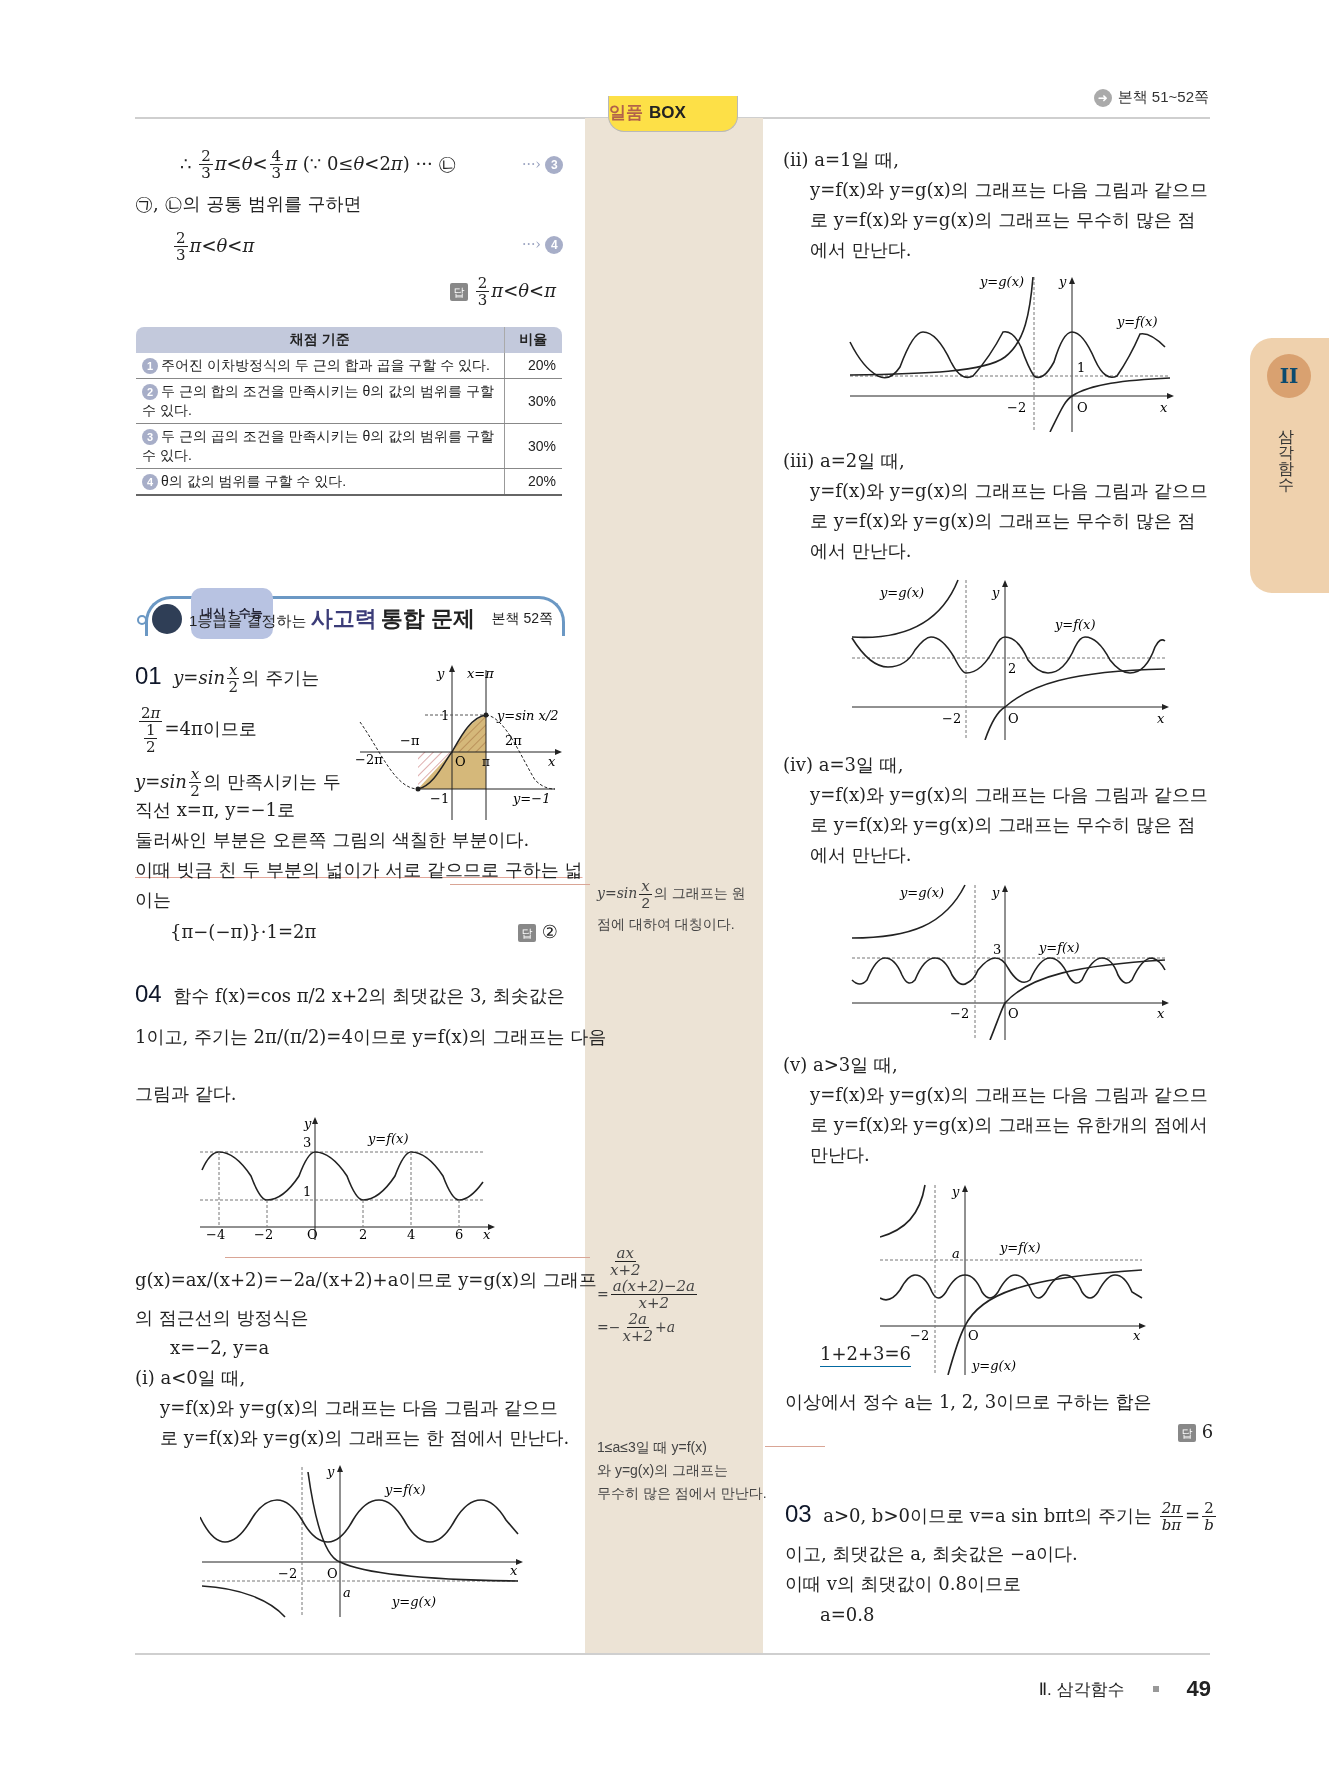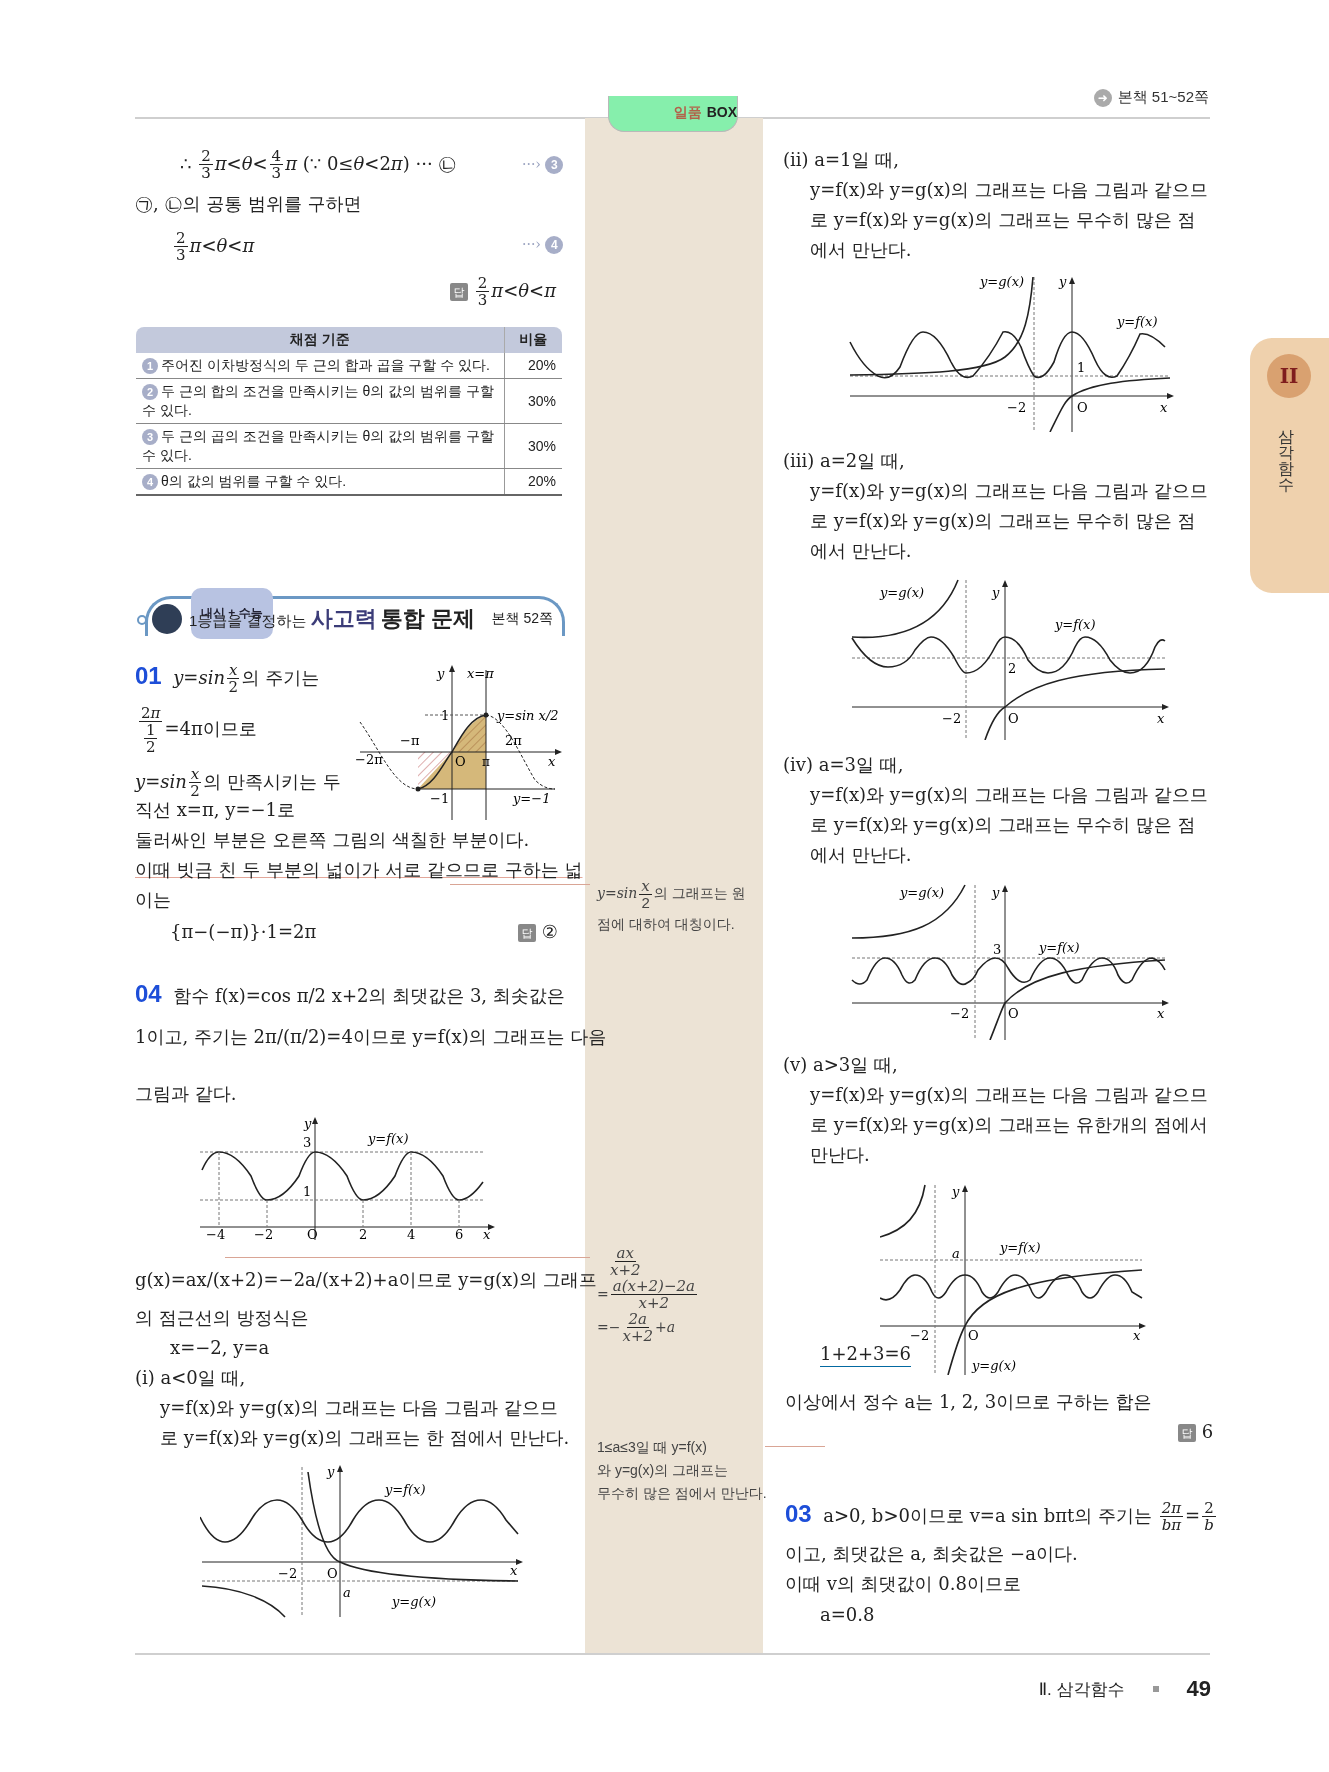--- a/index.html
+++ b/index.html
@@ -4,21 +4,21 @@
 <style>
 *{box-sizing:border-box;margin:0;padding:0}
 html,body{width:1329px;height:1772px;background:#fff;overflow:hidden}
 body{position:relative;font-family:"DejaVu Serif",serif;color:#222;font-size:18px}
 .sans{font-family:"Liberation Sans","DejaVu Sans",sans-serif}
 .m{font-family:"DejaVu Serif",serif;font-style:italic}
 .abs{position:absolute}
 .topline{position:absolute;left:135px;top:117px;width:1075px;height:2px;background:#cfcfcf}
 .botline{position:absolute;left:135px;top:1653px;width:1075px;height:2px;background:#cfcfcf}
 .sidebox{position:absolute;left:585px;top:118px;width:178px;height:1535px;background:#ece3d5}
-.boxtab{position:absolute;left:608px;top:96px;width:130px;height:36px;background:#86efac;border:1.5px solid #b9b9b9;border-top:none;border-radius:0 0 16px 16px;text-align:right;font-weight:bold;font-size:14px;line-height:32px}
+.boxtab{position:absolute;left:608px;top:96px;width:130px;height:36px;background:#fde047;border:1.5px solid #b9b9b9;border-top:none;border-radius:0 0 16px 16px;text-align:left;font-weight:bold;font-size:17px;line-height:32px}
 .boxtab .r{color:#b2624a}
 .pageref{position:absolute;right:120px;top:88px;font-size:15px;color:#333;display:flex;align-items:center;gap:6px}
 .pageref .circ{width:18px;height:18px;border-radius:50%;background:#aaa;color:#fff;font-size:12px;text-align:center;line-height:18px}
 .line{position:absolute;white-space:nowrap;font-size:18px;line-height:24px}
 .frac{display:inline-flex;flex-direction:column;align-items:center;vertical-align:middle;font-size:15px;line-height:16px;margin:0 2px}
 .frac .n{border-bottom:1px solid #222;padding:0 2px}
 .step{color:#9aa3c0;font-size:14px}
 .step .num{display:inline-block;width:18px;height:18px;border-radius:50%;background:#a7aec8;color:#fff;font-size:12px;text-align:center;line-height:18px;font-family:"Liberation Sans",sans-serif;font-weight:bold}
 .ans{display:inline-block;width:18px;height:18px;background:#888;color:#fff;font-size:11px;text-align:center;line-height:18px;border-radius:2px;font-family:"Liberation Sans",sans-serif;vertical-align:middle}
 table.grade{position:absolute;left:136px;top:327px;width:426px;border-collapse:collapse;font-family:"Liberation Sans",sans-serif;font-size:14px}
@@ -31,25 +31,25 @@
 .cnum{display:inline-block;width:16px;height:16px;border-radius:50%;background:#a7aec8;color:#fff;font-size:11px;text-align:center;line-height:16px;font-weight:bold;margin-right:3px}
 .hdr{position:absolute;left:135px;top:588px;width:430px;height:50px}
 .hdr .arc{position:absolute;left:10px;top:8px;width:420px;height:40px;border:3px solid #6b98c4;border-bottom:none;border-radius:26px 26px 0 0}
 .hdr .pill{position:absolute;left:56px;top:0;background:#b8c3e2;border-radius:10px;padding:17px 10px;font-size:12px;font-weight:bold;color:#223;font-family:"Liberation Sans",sans-serif}
 .hdr .icon{position:absolute;left:17px;top:16px;width:30px;height:30px;border-radius:50%;background:#2f3e56}
 .hdr .dot{position:absolute;left:2px;top:27px;width:10px;height:10px;border-radius:50%;border:2px solid #6b98c4;background:#fff}
 .hdr .title{position:absolute;left:54px;top:16px;font-family:"Liberation Sans",sans-serif;font-size:15px;color:#222;white-space:nowrap}
 .hdr .title b{font-size:22px;color:#3b3c78}
 .hdr .title span.big{font-size:22px;font-weight:bold}
 .hdr .ref{position:absolute;right:12px;top:22px;font-family:"Liberation Sans",sans-serif;font-size:14px}
-.qnum{font-family:"Liberation Sans",sans-serif;font-weight:bold;color:#1d4ed8;font-size:24px}
+.qnum{font-family:"Liberation Sans",sans-serif;font-weight:normal;color:#0f172a;font-size:24px}
 .note{position:absolute;font-size:14px;line-height:26px;color:#444;font-family:"Liberation Sans","DejaVu Sans",sans-serif}
 .note .m{font-family:"DejaVu Serif",serif}
 .chaptab{position:absolute;left:1250px;top:338px;width:79px;height:255px;background:#efd1ad;border-radius:22px 0 0 22px}
-.chaptab .c{position:absolute;left:17px;top:16px;width:44px;height:44px;border-radius:50%;background:#d9a170;color:#7f1d1d;text-align:center;line-height:44px;font-size:20px;font-weight:bold}
+.chaptab .c{position:absolute;left:17px;top:16px;width:44px;height:44px;border-radius:50%;background:#d9a170;color:#0c4a6e;text-align:center;line-height:44px;font-size:20px;font-weight:bold}
 .chaptab .v{position:absolute;left:25px;top:80px;writing-mode:vertical-rl;font-family:"Liberation Sans",sans-serif;font-size:16px;color:#333}
 .footer{position:absolute;right:118px;top:1676px;font-family:"Liberation Sans",sans-serif;font-size:17px;display:flex;align-items:center;gap:28px}
 .footer .pg{font-weight:bold;font-size:22px}
 .footer .sq{width:6px;height:6px;background:#999}
 svg text{font-family:"DejaVu Serif",serif}
 .connector{position:absolute;background:#d9a595}
 </style>
 </head>
 <body>
 

